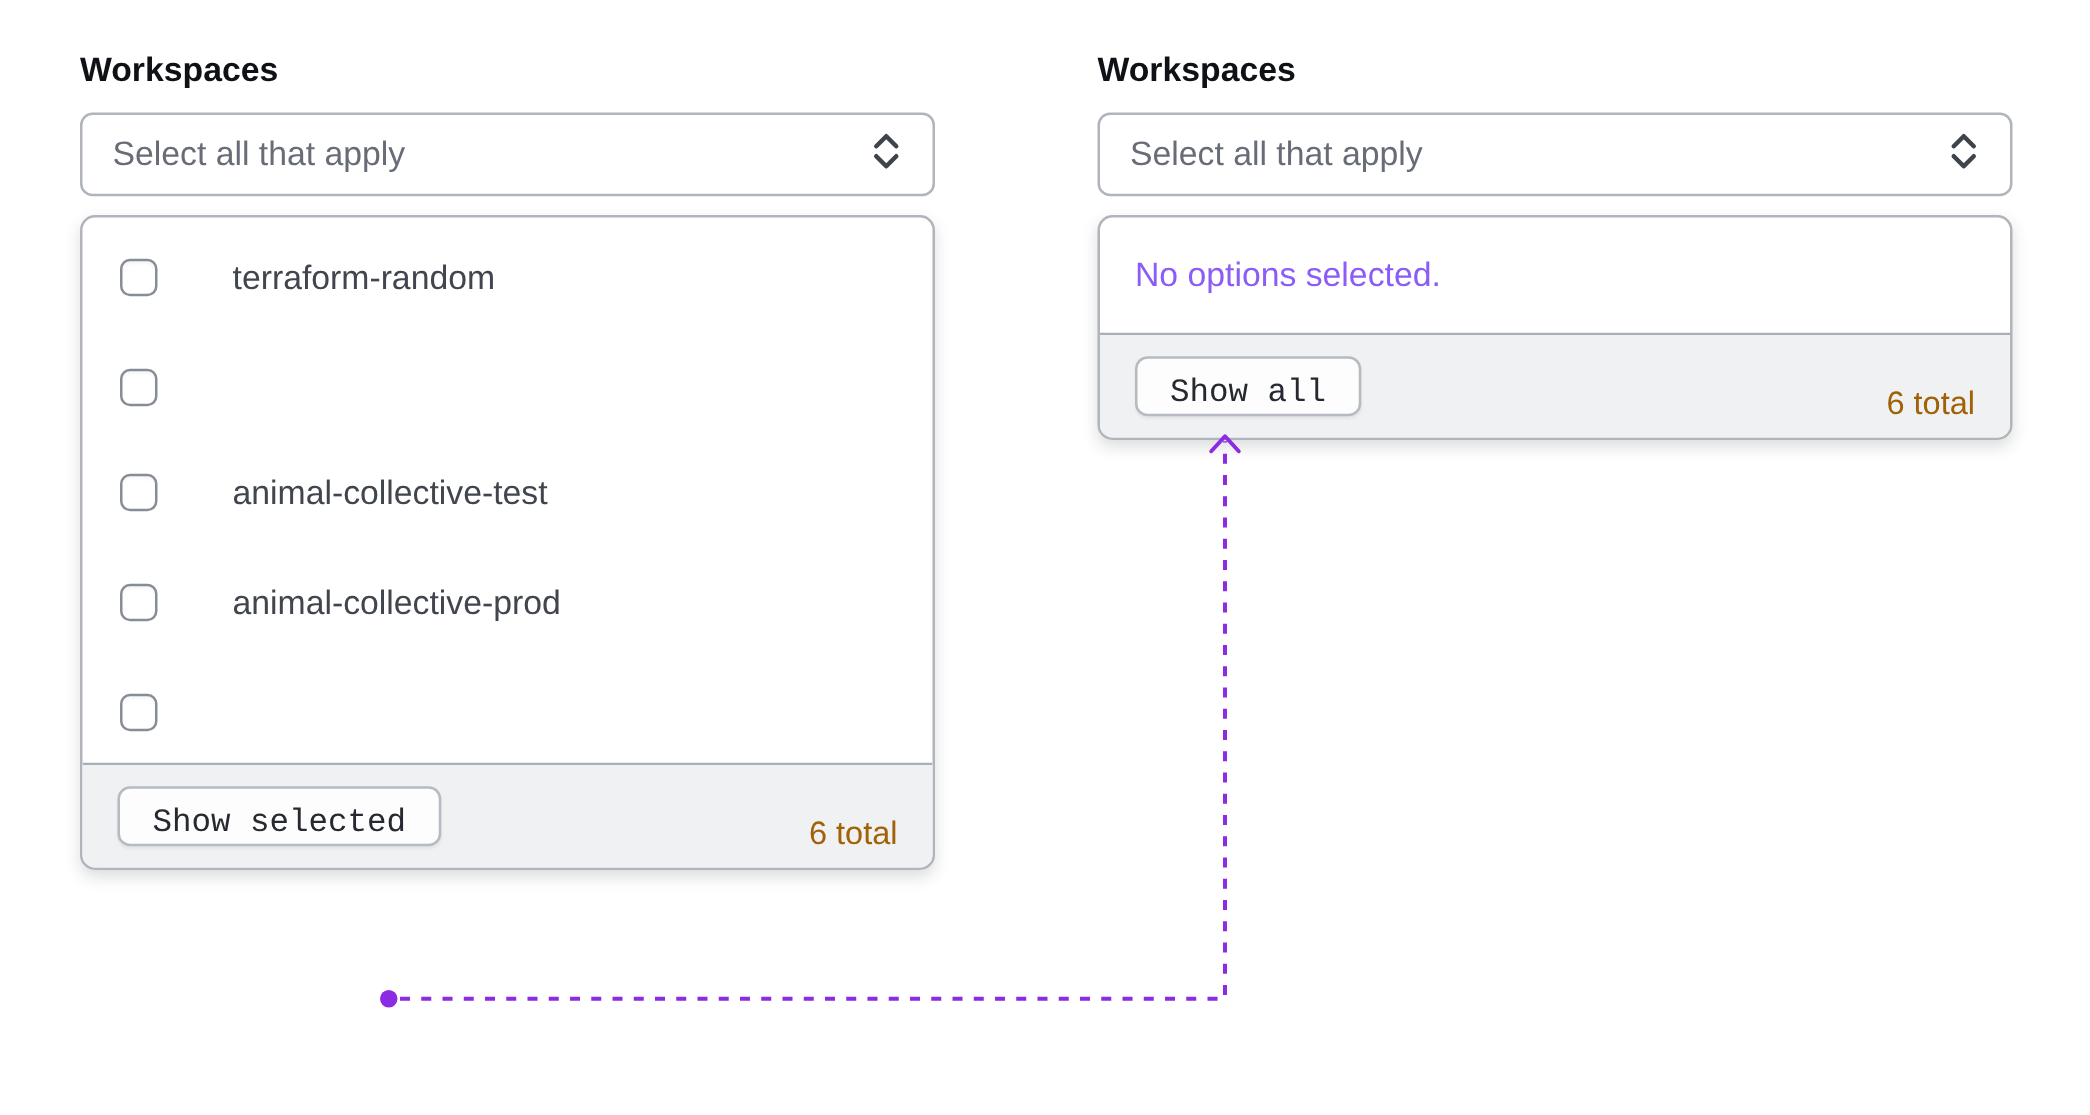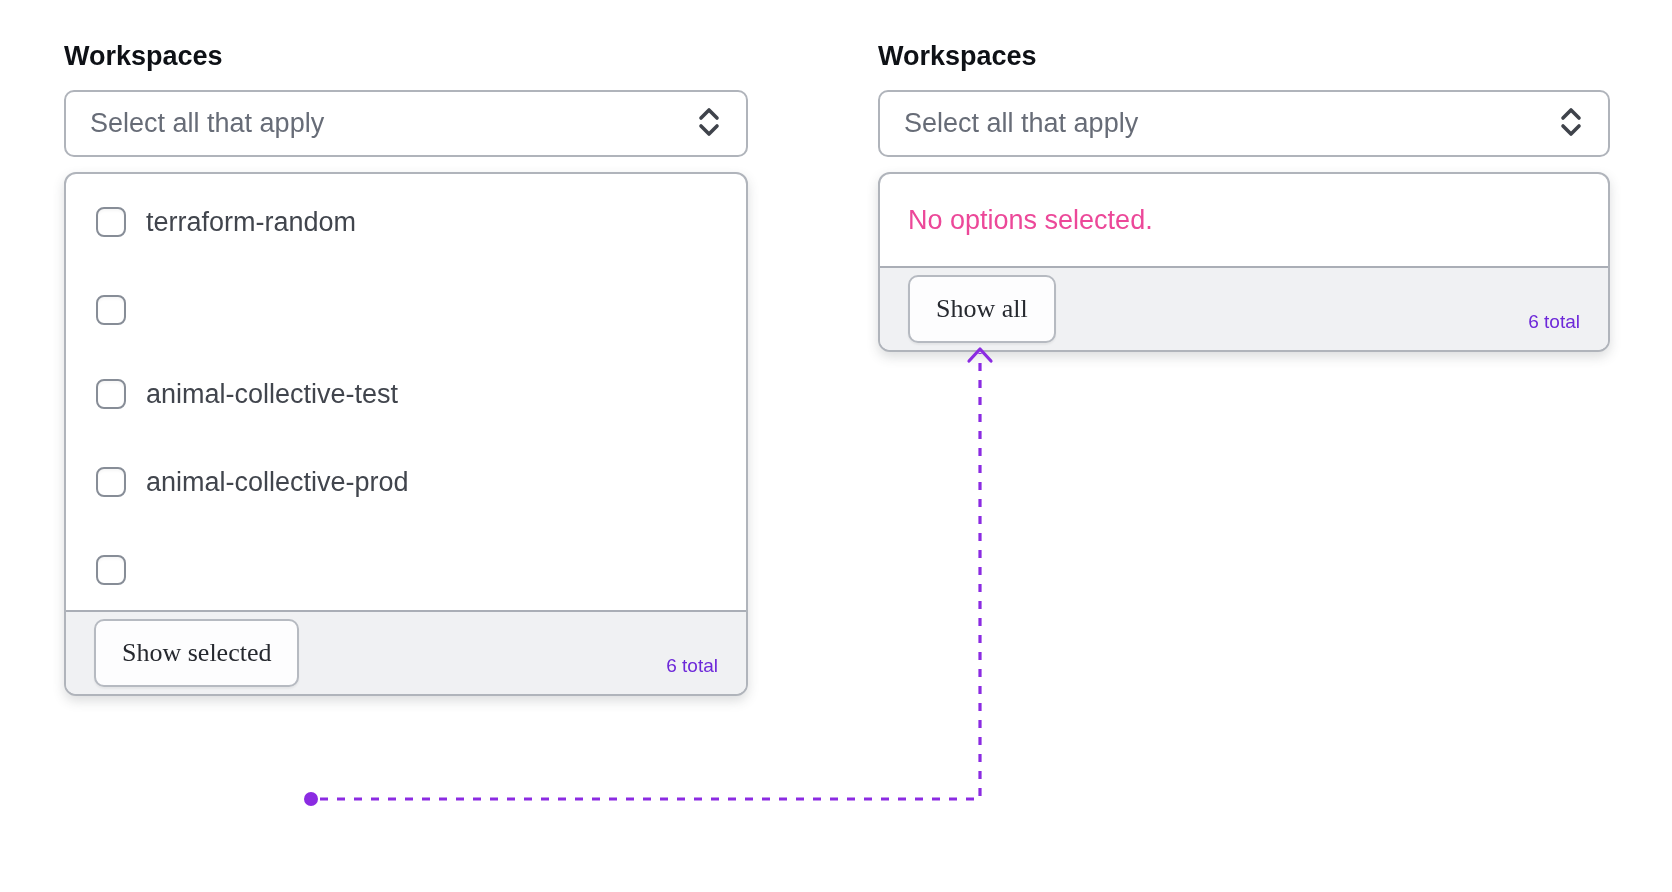--- a/index.html
+++ b/index.html
@@ -20,44 +20,44 @@
   .placeholder { font-size: 27px; color: #676c77; }
   .unfold { flex: none; }
 
   .panel {
     margin-top: 15px; width: 100%;
     border: 2px solid #b0b4bb; border-radius: 12px; background: #ffffff;
     box-shadow: 0 5px 12px rgba(60, 64, 74, 0.18);
   }
 
   .option-list { padding-top: 4px; }
-  .option-row { display: flex; align-items: flex-start; padding: 25px 30px; cursor: pointer; }
+  .option-row { display: flex; align-items: flex-start; padding: 25px 30px; cursor: pointer; gap: 40px; }
   .checkbox {
     flex: none; width: 30px; height: 30px; margin-top: 4px;
     border: 2px solid #878d97; border-radius: 8px; background: #ffffff;
     box-shadow: inset 0 2px 3px rgba(0,0,0,0.04);
   }
   .option-label { margin-left: 20px; font-size: 27px; line-height: 38px; color: #41454d; }
   .option-label .line { display: block; white-space: nowrap; }
 
   .panel-footer {
     height: 84px; background: #f0f1f3; border-top: 2px solid #aaaeb6;
     border-radius: 0 0 10px 10px;
     display: flex; align-items: center; justify-content: space-between;
     padding: 0 28px;
   }
   .footer-btn {
-    height: 68px; padding: 12px 26px; font-size: 26px; color: #26292f;
-    font-family: Liberation Serif, serif;
+    height: 48px; padding: 12px 26px; font-size: 26px; color: #26292f;
+    font-family: Liberation Mono, monospace;
     background: #fdfdfe; border: 2px solid #b6bac1; border-radius: 10px;
     box-shadow: 0 2px 2px rgba(0,0,0,0.05); cursor: pointer;
   }
-  .total-count { font-size: 19px; color: #6d28d9; margin-top: 26px; }
+  .total-count { font-size: 26px; color: #a16207; margin-top: 26px; }
 
-  .empty-row { padding: 27px 28px; font-size: 27px; line-height: 38px; color: #ec4899; }
+  .empty-row { padding: 27px 28px; font-size: 27px; line-height: 38px; color: #8b5cf6; }
 
   #annotation-layer { position: absolute; left: 0; top: 0; pointer-events: none; z-index: 10; }
 </style>
 </head>
 <body>
 
 <div class="widget left">
   <div class="field-label">Workspaces</div>
 
   <div class="select-box">

